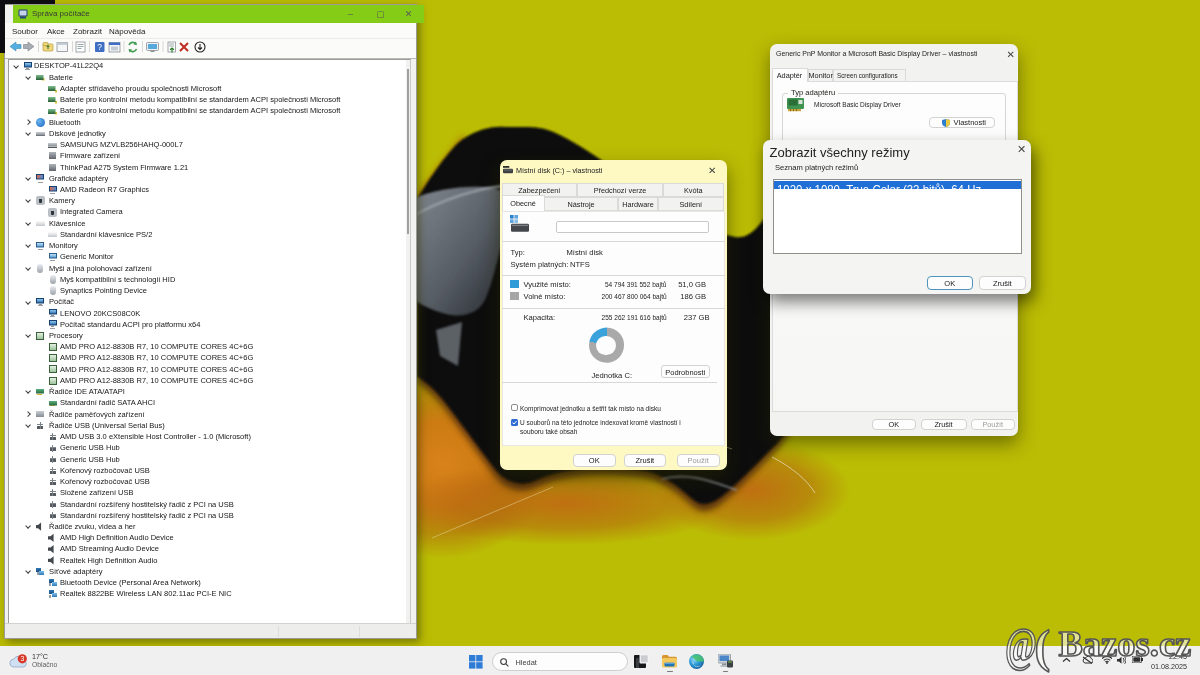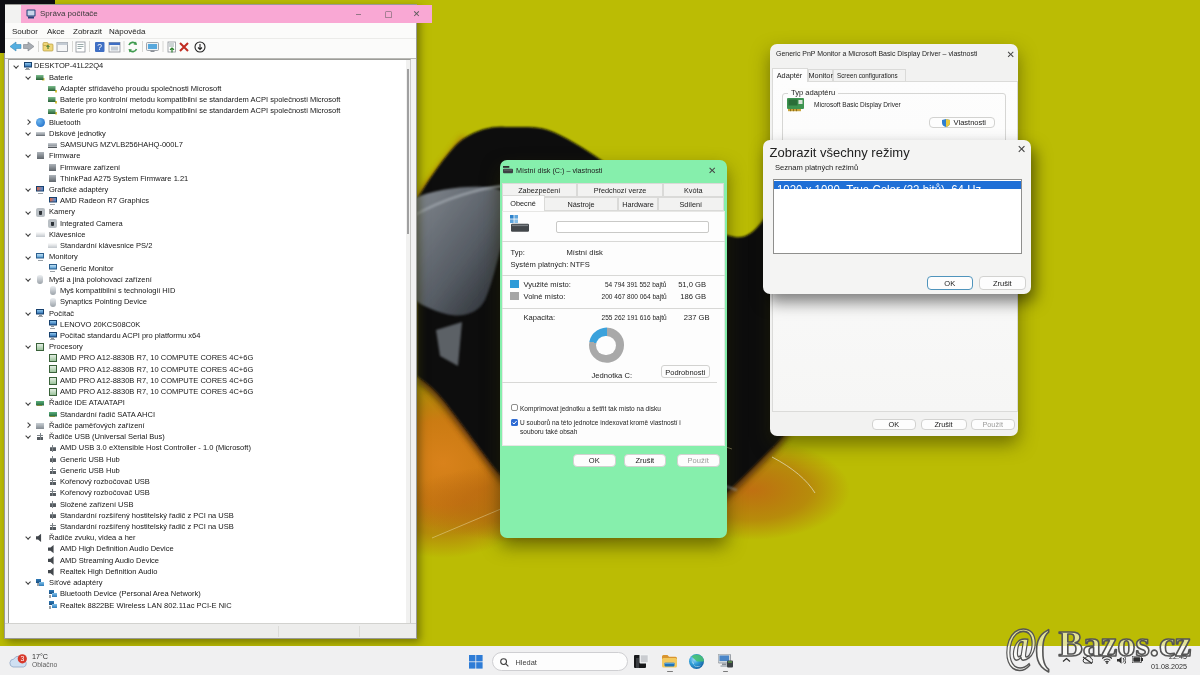--- a/index.html
+++ b/index.html
@@ -1,20 +1,20 @@
 <!DOCTYPE html>
 <html><head><meta charset="utf-8"><style>
 *{margin:0;padding:0;box-sizing:border-box}
 html,body{width:1200px;height:675px;overflow:hidden}
 body{font-family:"Liberation Sans",sans-serif;background:#bbbc04;position:relative}
 .abs{position:absolute}
 .sx{display:inline-block;transform:scaleX(.86);transform-origin:0 50%;white-space:nowrap}
 
 #dm{position:absolute;left:3.5px;top:3.5px;width:413px;height:635.5px;background:#f2f2f1;border:1px solid #9a9a96;box-shadow:3px 3px 8px rgba(50,50,0,.5);z-index:5}
-#dm .tbar{position:absolute;left:16px;top:0;width:100%;height:18px;background:#f9a8d4}
+#dm .tbar{position:absolute;left:8px;top:0;width:100%;height:18px;background:#84cc16}
 #dm .ttl{position:absolute;left:19.5px;top:4.5px;font-size:8px;color:#3a3a3a}
 #dm .wbtn{position:absolute;top:0;width:26px;height:18px;color:#5a5a5a;font-size:9px;text-align:center;line-height:18px}
 #dm .menu{position:absolute;left:0;top:18px;width:100%;height:16px;background:#fbfbfa;border-bottom:1px solid #ebebe9;font-size:8px;color:#1c1c1c}
 #dm .menu span{position:absolute;top:4px}
 #dm .tool{position:absolute;left:0;top:34px;width:100%;height:20.5px;background:#fbfbfa;border-bottom:1px solid #b9b9b5}
 #dm .tree{position:absolute;left:3.5px;top:54px;width:402.5px;height:565.5px;background:#fff;border:1px solid #9c9c98;border-right:1px solid #c9c9c5;overflow:hidden}
 #dm .sbar{position:absolute;right:0;top:0;width:3.5px;height:100%;background:#f1f1f0}
 #dm .sth{position:absolute;right:.5px;top:9px;width:2.5px;height:165px;background:#a0a0a0}
 #dm .stat{position:absolute;left:0;bottom:0;width:100%;height:15.5px;background:#ededec;border-top:1px solid #d2d2cf}
 #dm .stat i{position:absolute;top:2px;width:1px;height:11px;background:#dcdcd9}
@@ -46,21 +46,21 @@
 .i-usb{background:linear-gradient(#7d8489,#7d8489) no-repeat 4px 1px/1.3px 7px,linear-gradient(#7d8489,#7d8489) no-repeat 1.5px 3px/6px 1.2px,radial-gradient(circle,#555b60 0 1.5px,transparent 1.6px) no-repeat 1.5px 4.5px/3px 3px,radial-gradient(circle,#555b60 0 1.5px,transparent 1.6px) no-repeat 4.6px 4.5px/3px 3px}
 .i-au{background:#42474c;clip-path:polygon(0 32%,28% 32%,62% 4%,62% 96%,28% 68%,0 68%)}
 .i-net{background:linear-gradient(#7fc0ea,#2d7ab8) no-repeat 3.5px 3.5px/5px 4px,linear-gradient(#2d7ab8,#1a4d7e) no-repeat .5px .5px/5px 4px,linear-gradient(#9aa0a5,#9aa0a5) no-repeat 1px 5px/2px 3px}
 
 .dlg{position:absolute;border-radius:7px;font-size:7.6px;color:#1c1c1c}
 .x{position:absolute;color:#444;font-size:10px;line-height:10px}
 .btn{position:absolute;background:#fdfdfd;border:1px solid #d2d2d0;border-radius:4px;font-size:7.5px;color:#1a1a1a;text-align:center}
 .tab{position:absolute;background:#f2f2f1;border:1px solid #dadad8;font-size:7.3px;text-align:center;color:#222}
 .sep{position:absolute;height:1px;background:#e3e3e1}
 
-#dp{left:500px;top:159.5px;width:226.5px;height:378px;background:#86efac;box-shadow:0 8px 18px rgba(40,40,0,.55);z-index:8}
+#dp{left:500px;top:159.5px;width:226.5px;height:310px;background:#fef9c3;box-shadow:0 8px 18px rgba(40,40,0,.55);z-index:8}
 
 #pnp{left:769.5px;top:44px;width:248.5px;height:392px;background:#f2f2f1;box-shadow:0 8px 18px rgba(40,40,0,.5);z-index:6}
 
 #zb{left:763px;top:140px;width:267.5px;height:153.5px;background:#f4f4f3;box-shadow:4px 8px 16px rgba(0,0,0,.5);z-index:7}
 
 #tb{position:absolute;left:0;top:645.5px;width:1200px;height:29.5px;background:#f0f0f1;z-index:9}
 #wm{position:absolute;left:0;top:0;z-index:50;pointer-events:none}
 .tk{position:absolute;font-size:7.2px;color:#333}
 </style></head>
 <body>
@@ -210,25 +210,20 @@
         </div>
 <div class="tr l1">
           <s class="ch v"></s>
           <i class="ic i-dsk"></i>
           <span class="tx">Diskové jednotky</span>
         </div>
 <div class="tr l2">
           <i class="ic i-dsk"></i>
           <span class="tx">SAMSUNG MZVLB256HAHQ-000L7</span>
         </div>
-<div class="tr l1">
-          <s class="ch v"></s>
-          <i class="ic i-fw"></i>
-          <span class="tx">Firmware</span>
-        </div>
 <div class="tr l2">
           <i class="ic i-fw"></i>
           <span class="tx">Firmware zařízení</span>
         </div>
 <div class="tr l2">
           <i class="ic i-fw"></i>
           <span class="tx">ThinkPad A275 System Firmware 1.21</span>
         </div>
 <div class="tr l1">
           <s class="ch v"></s>

